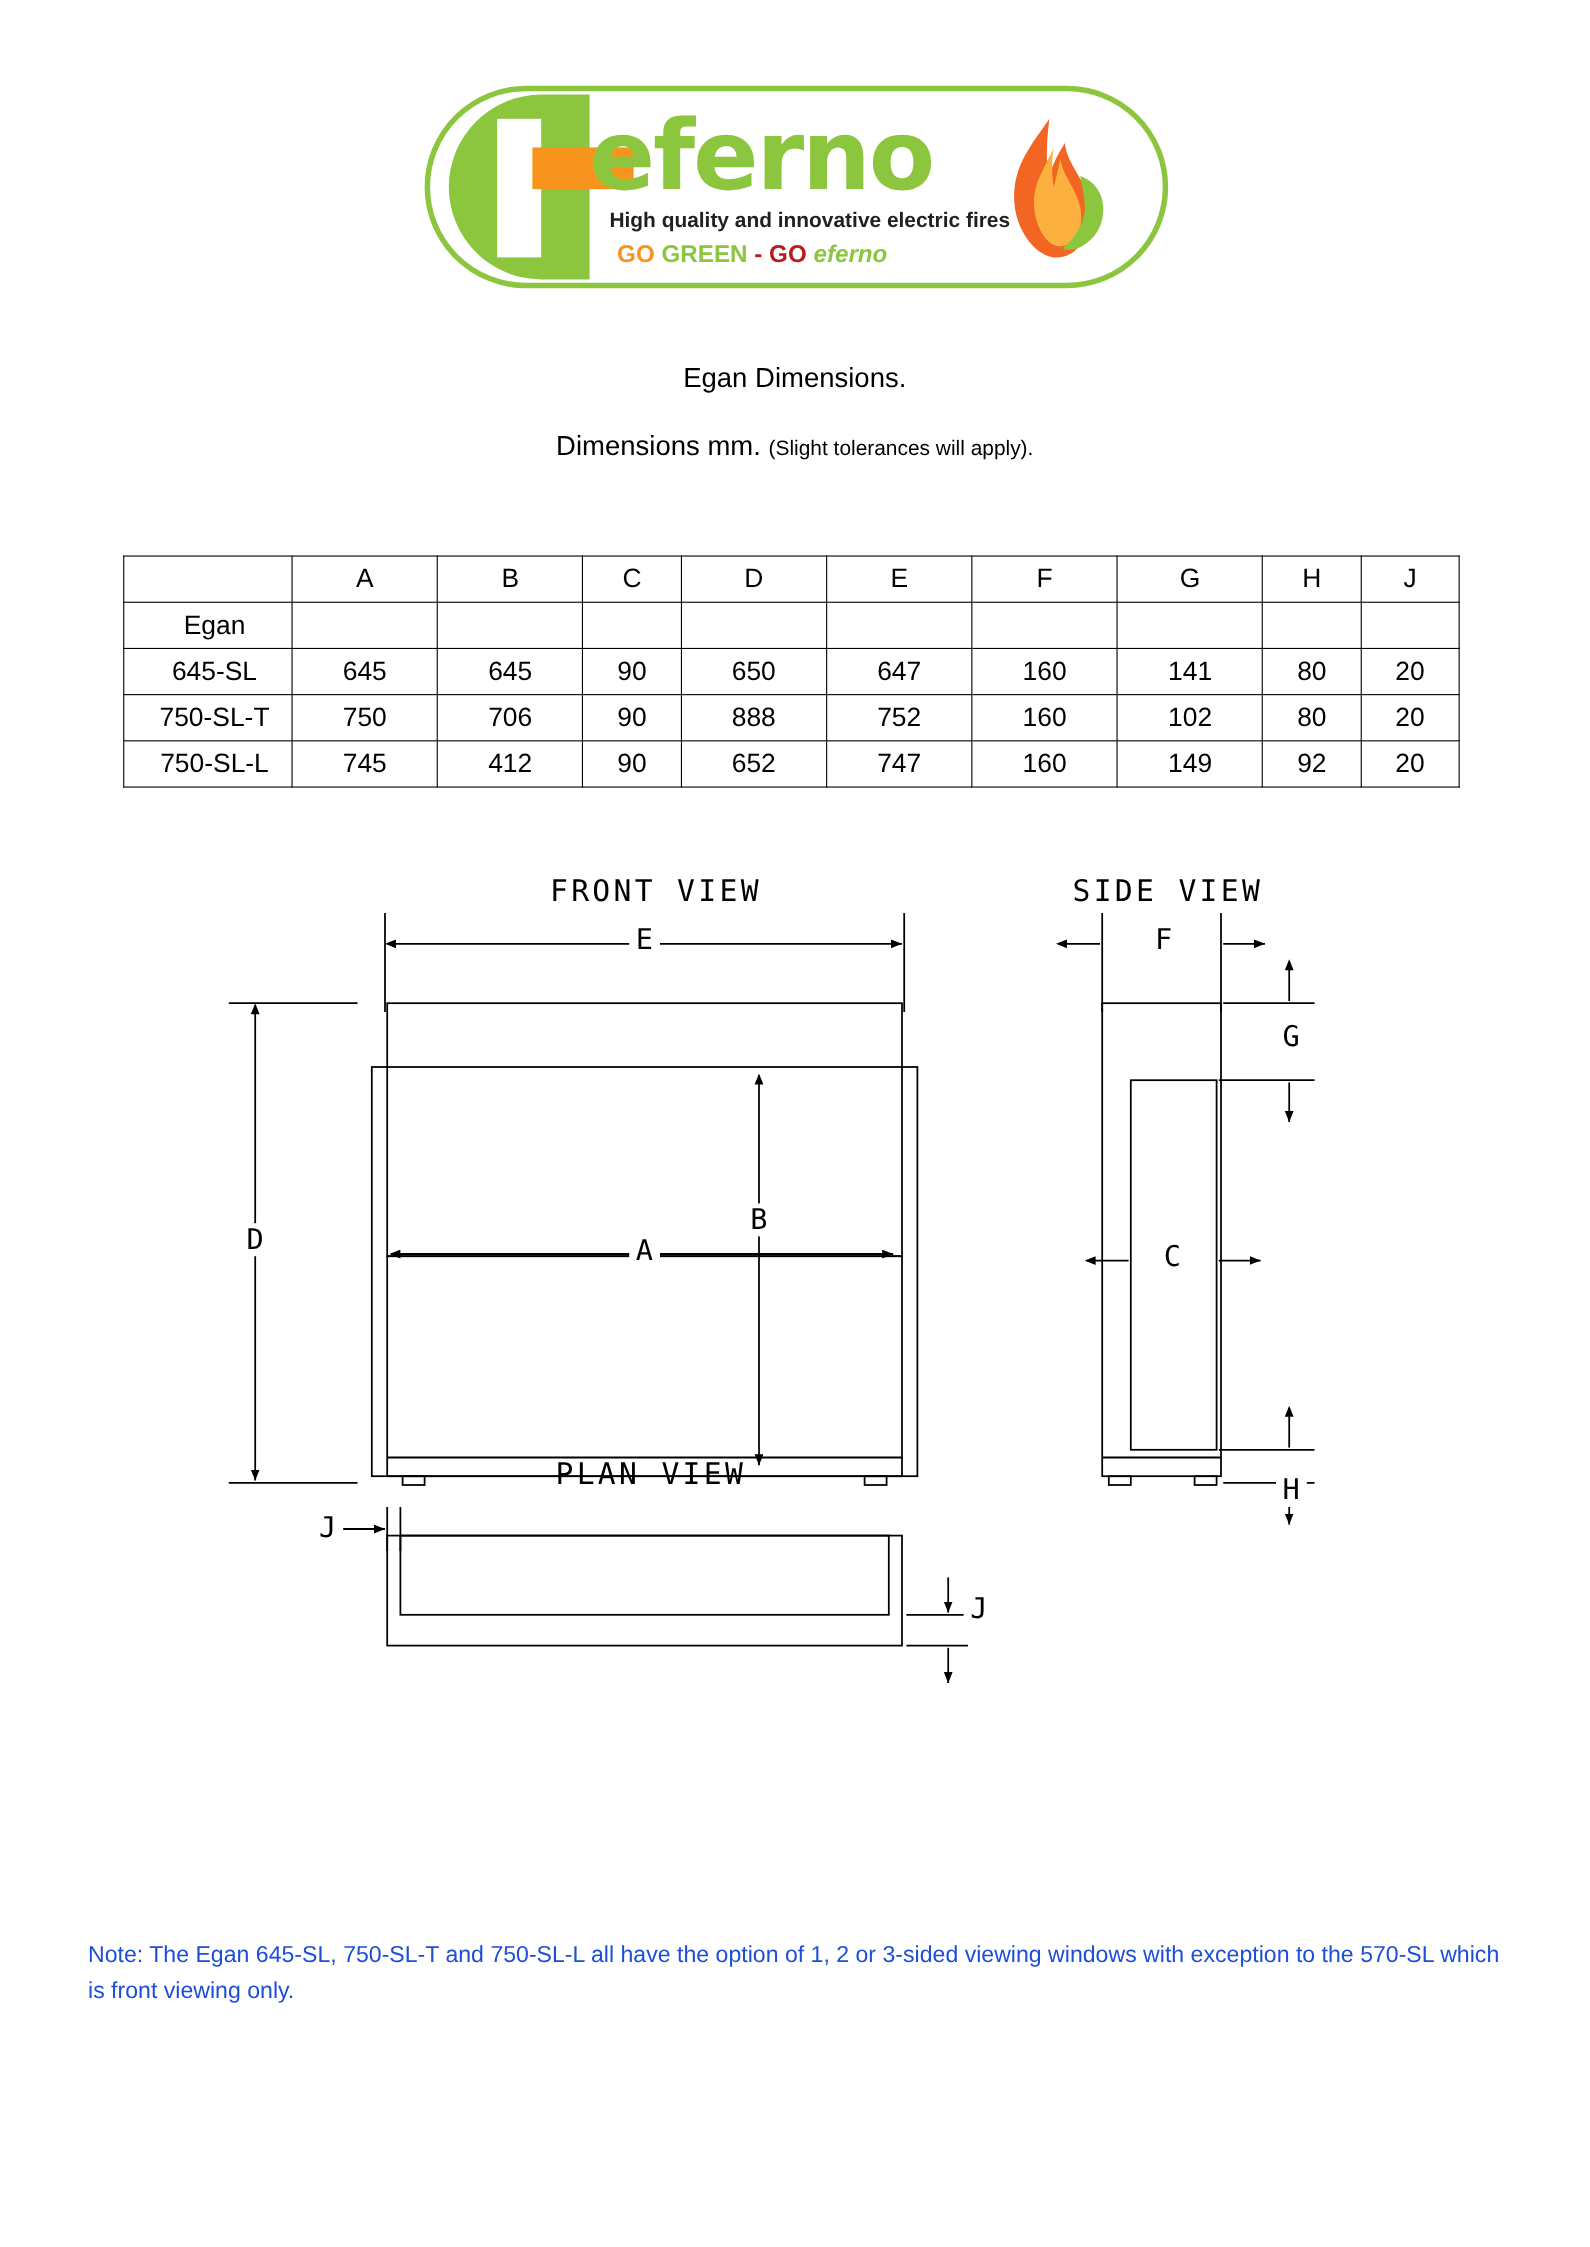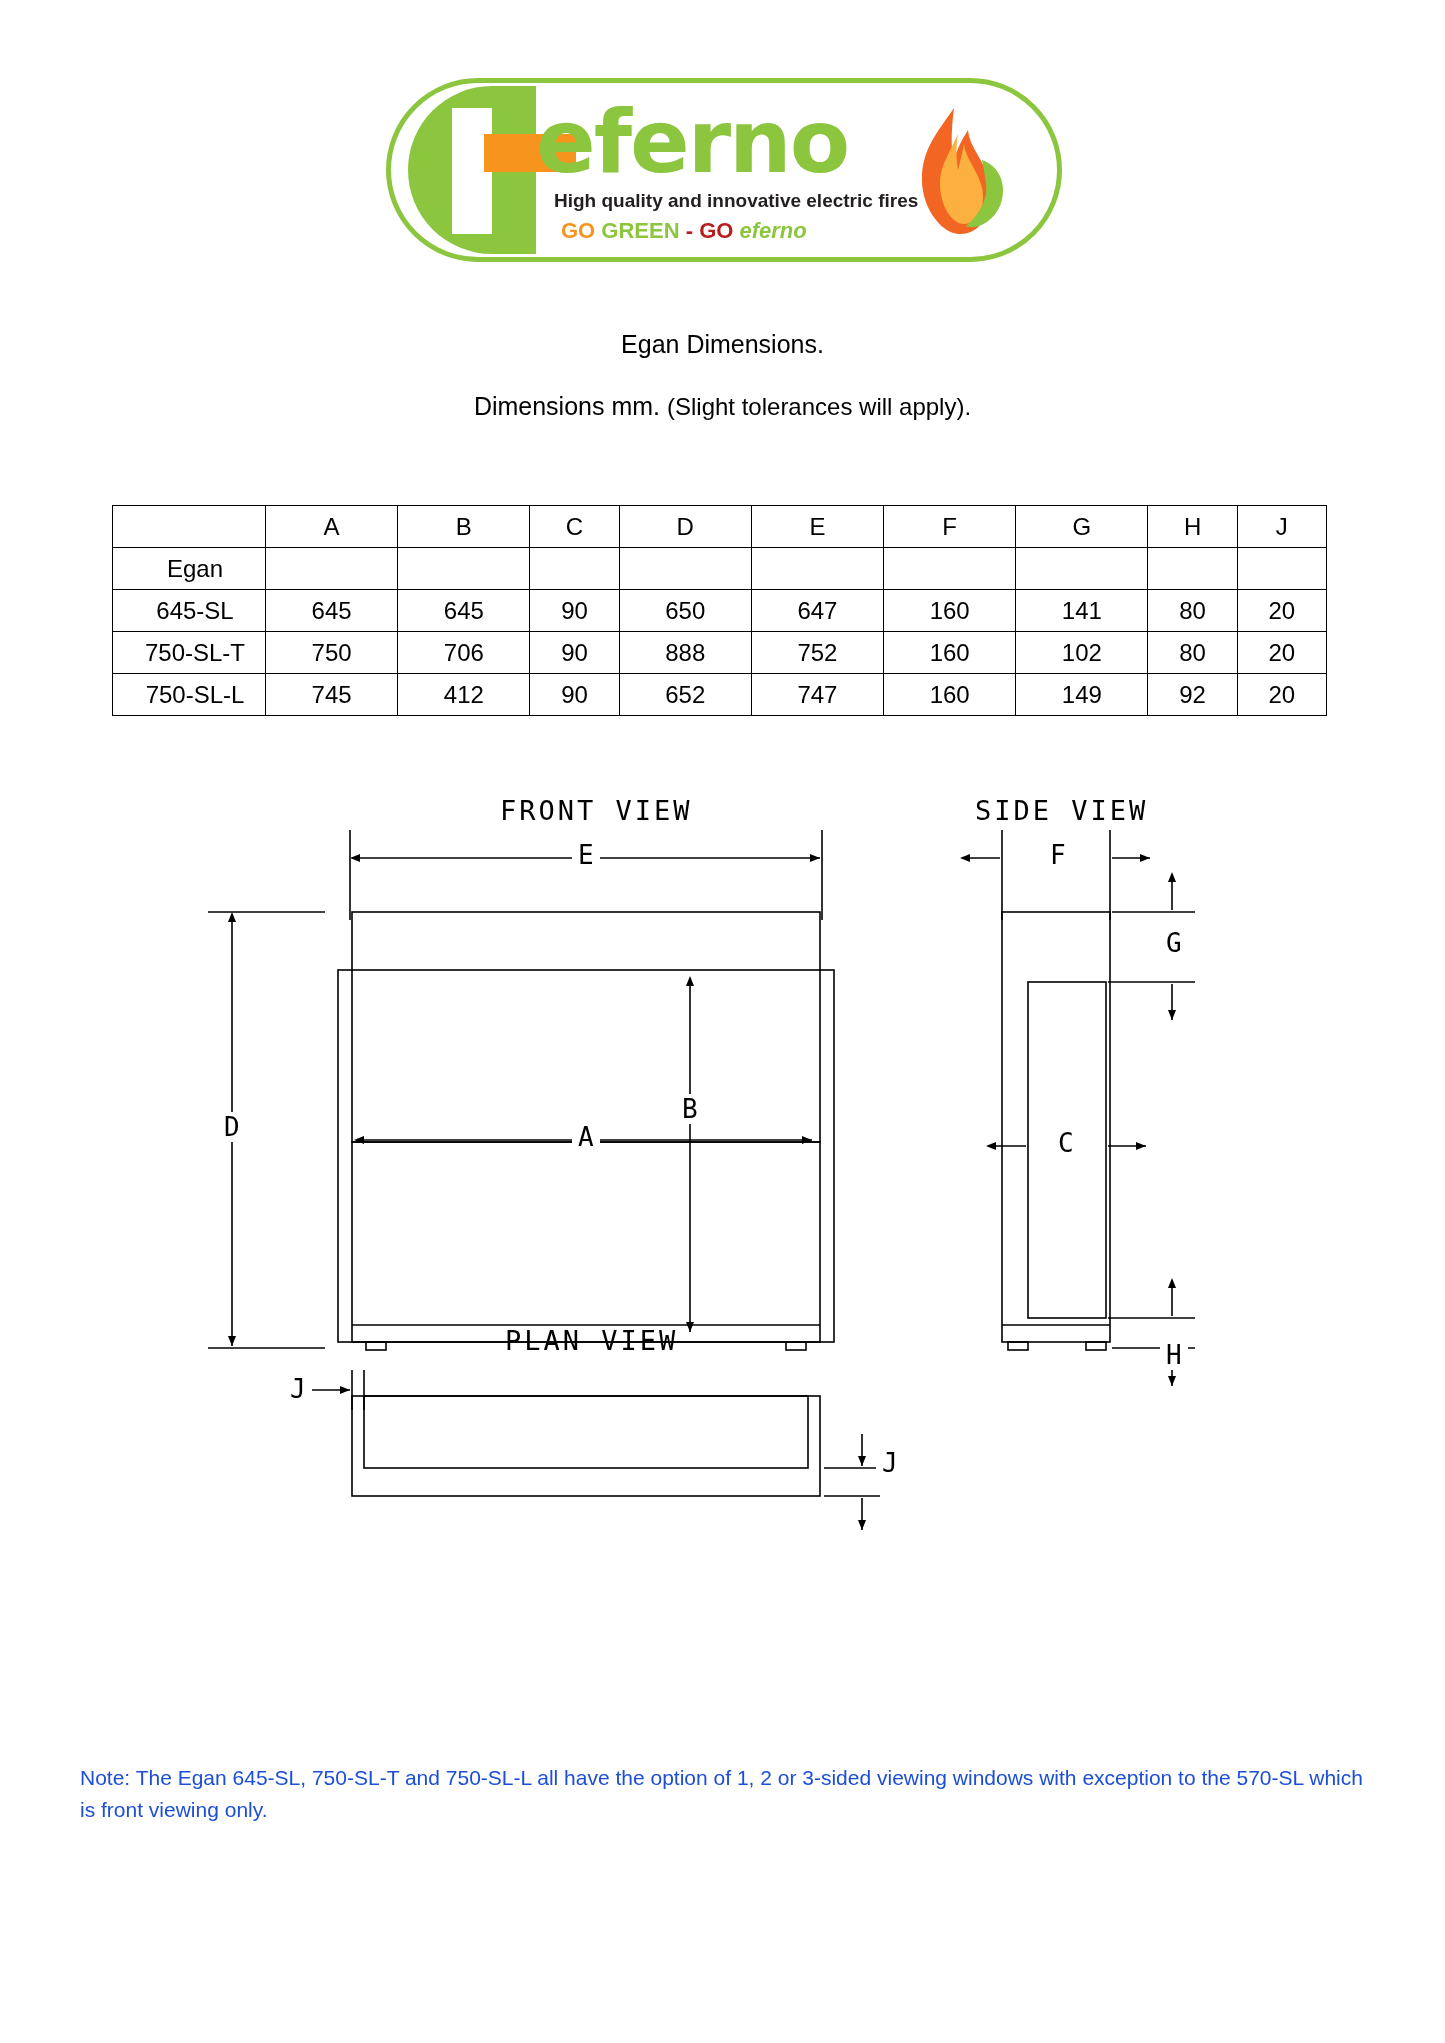--- a/index.html
+++ b/index.html
@@ -109,21 +109,21 @@
     font-size: 25px;
     color: #000;
   }
   .doc-sub {
     position: absolute;
     left: 0; right: 0;
     top: 392px;
     text-align: center;
     font-size: 25px;
   }
-  .doc-sub .small { font-size: 24px; }
+  .doc-sub .small { font-size: 19px; }
 
   
   .dim-table {
     position: absolute;
     left: 112px;
     top: 505px;
     width: 1215px;
     border-collapse: collapse;
     font-size: 24px;
   }

